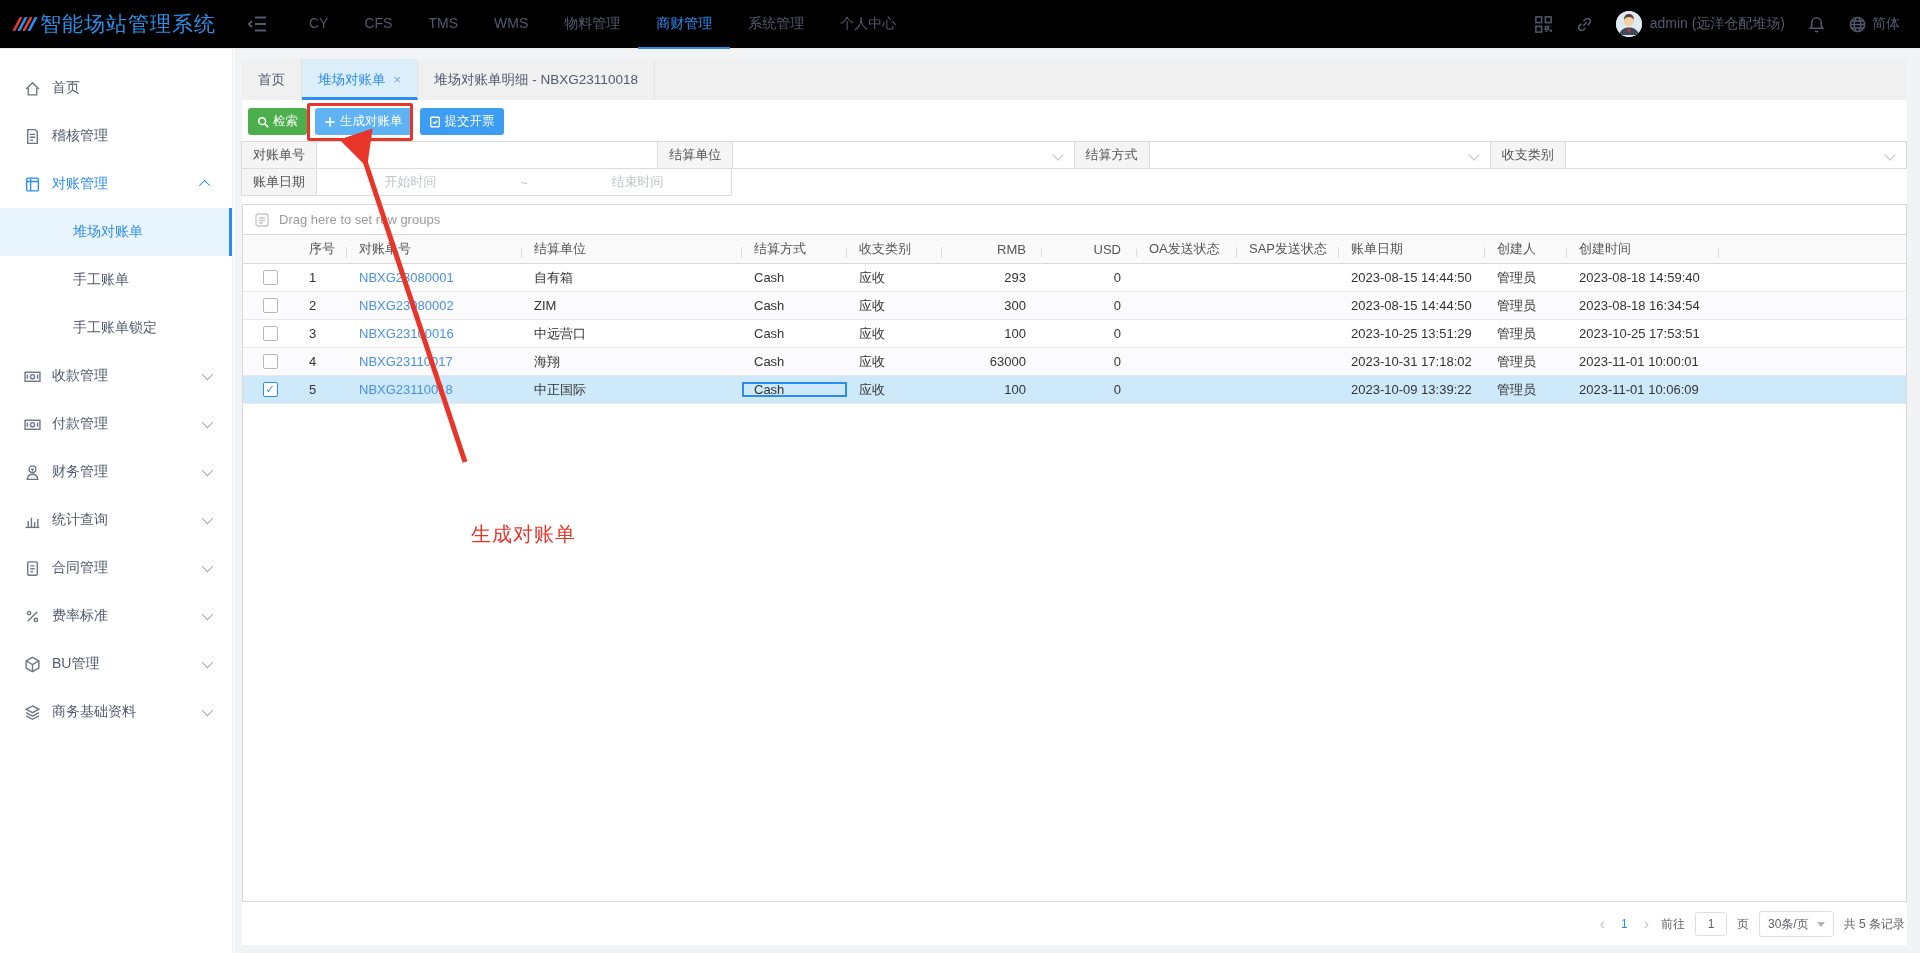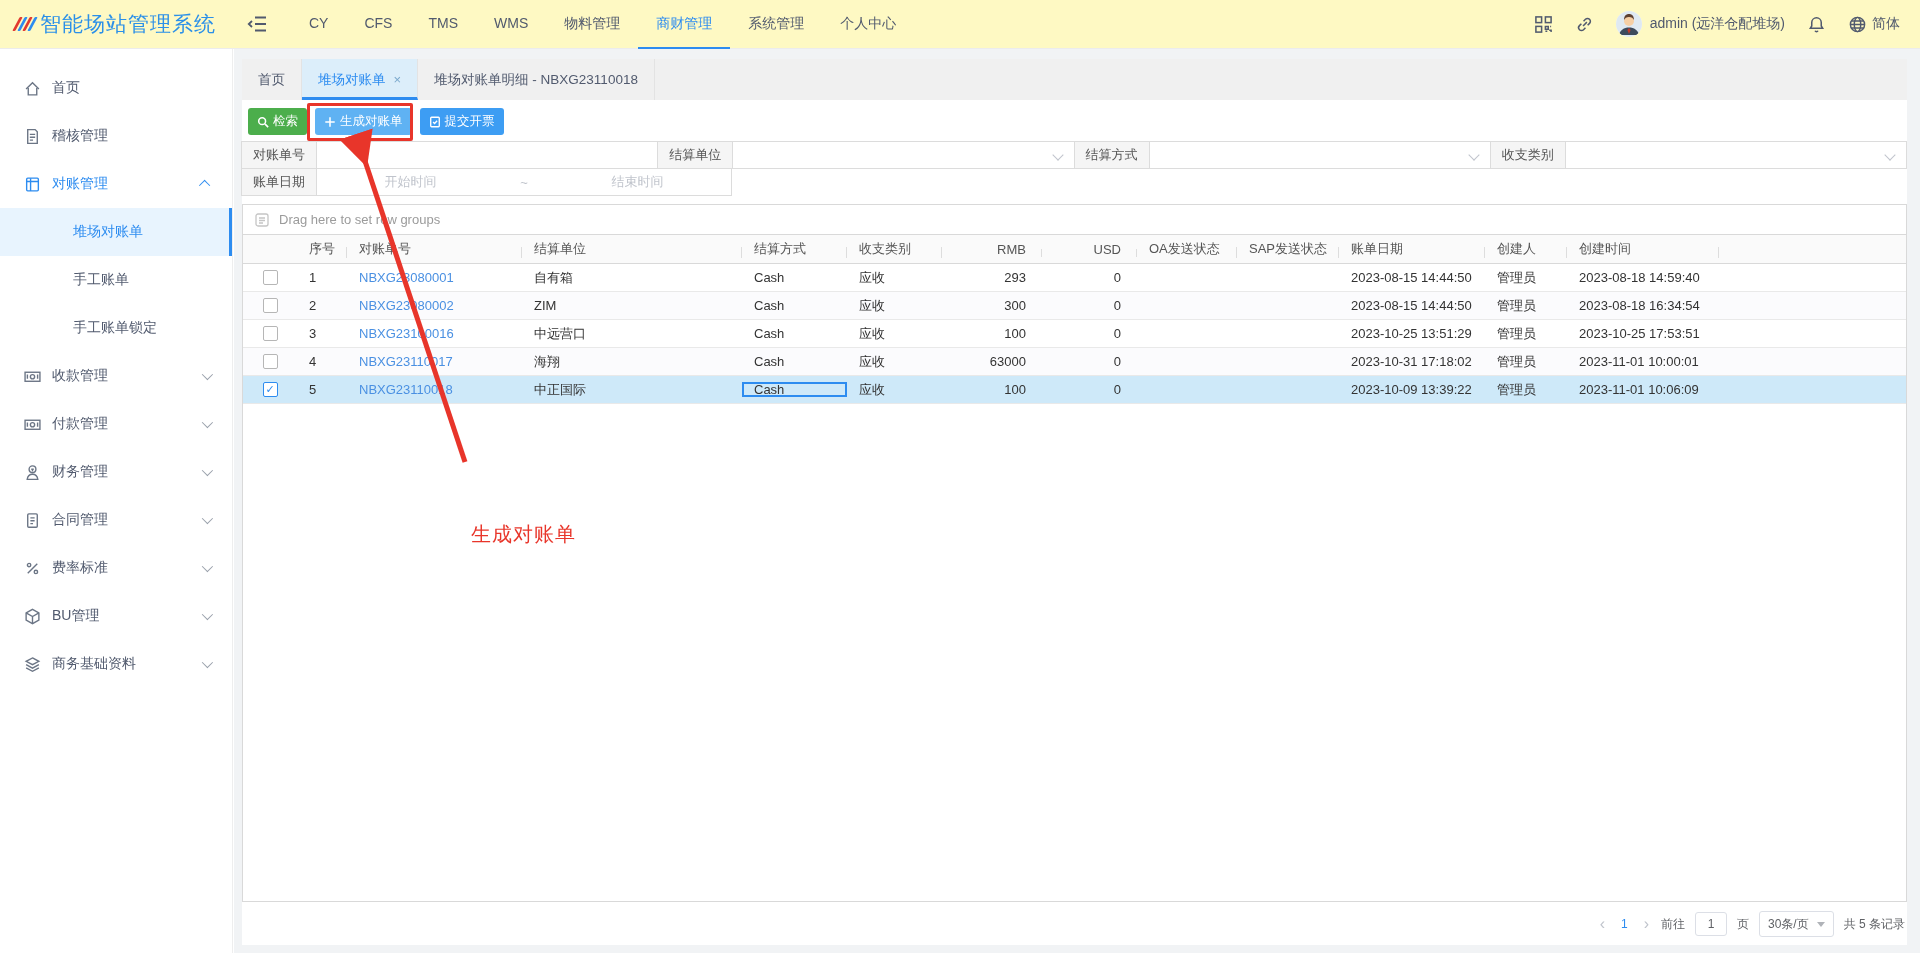--- a/index.html
+++ b/index.html
@@ -2,21 +2,21 @@
 <html><head>
 <meta charset="utf-8">
 <style>
   * { box-sizing: border-box; }
   html,body { margin:0; padding:0; }
   body {
     width:1920px; height:953px; overflow:hidden; position:relative;
     font-family:"Liberation Sans","DejaVu Sans",sans-serif; background:#fff; color:#333;
   }
   
-  .navbar { height:49px; background:#fef9c3; border-bottom:1px solid #ececec; display:flex; align-items:center; position:relative; z-index:4; }
+  .navbar { height:49px; background:#000000; border-bottom:1px solid #ececec; display:flex; align-items:center; position:relative; z-index:4; }
   .logo { display:flex; align-items:center; gap:4px; padding-left:16px; width:233px; flex:none; }
   .logo-slashes { display:flex; gap:2px; margin-right:2px; }
   .logo-slashes i { display:block; width:3px; height:14px; transform:skewX(-28deg); border-radius:1px; }
   .logo-text { font-size:21px; color:#2b90e8; letter-spacing:1px; white-space:nowrap; }
   .collapse-btn { width:22px; height:22px; color:#515a6e; cursor:pointer; flex:none; margin-left:14px; }
   .nav-menu { display:flex; margin-left:22px; height:49px; }
   .nav-item { padding:0 18px; line-height:47px; font-size:14px; color:#515a6e; cursor:pointer; white-space:nowrap; }
   .nav-item.active { color:#2d8cf0; border-bottom:2px solid #2d8cf0; }
   .nav-right { margin-left:auto; display:flex; align-items:center; gap:22px; padding-right:20px; }
   .nav-ico { width:19px; height:19px; color:#515a6e; cursor:pointer; }
@@ -244,20 +244,28 @@
     <div class="side-item">
       <span class="s-ico"><svg viewBox="0 0 16 16" fill="none" stroke="currentColor" stroke-width="1.3" width="17" height="17">
           <circle cx="8" cy="5" r="3.2"></circle>
           <path d="M3 14.5c.4-3 2.3-4.8 5-4.8s4.6 1.8 5 4.8z"></path>
           <path d="M6.8 5h2.4M8 5v2"></path>
         </svg></span>
       <span class="lbl">财务管理</span>
       <span class="chev down"></span>
     </div>
 
+    <div class="side-item">
+      <span class="s-ico"><svg viewBox="0 0 16 16" fill="none" stroke="currentColor" stroke-width="1.3" width="17" height="17">
+          <path d="M1.5 14.5h13"></path>
+          <path d="M4 14.5V8.5M7 14.5v-9M10 14.5V9.5M13 14.5V6.5"></path>
+        </svg></span>
+      <span class="lbl">统计查询</span>
+      <span class="chev down"></span>
+    </div>
 
     <div class="side-item">
       <span class="s-ico"><svg viewBox="0 0 16 16" fill="none" stroke="currentColor" stroke-width="1.3" width="17" height="17">
           <rect x="3.5" y="1.8" width="9" height="12.6" rx="1"></rect>
           <path d="M6 5.5h4M6 8.2h4M6 10.9h2.5"></path>
         </svg></span>
       <span class="lbl">合同管理</span>
       <span class="chev down"></span>
     </div>
 

